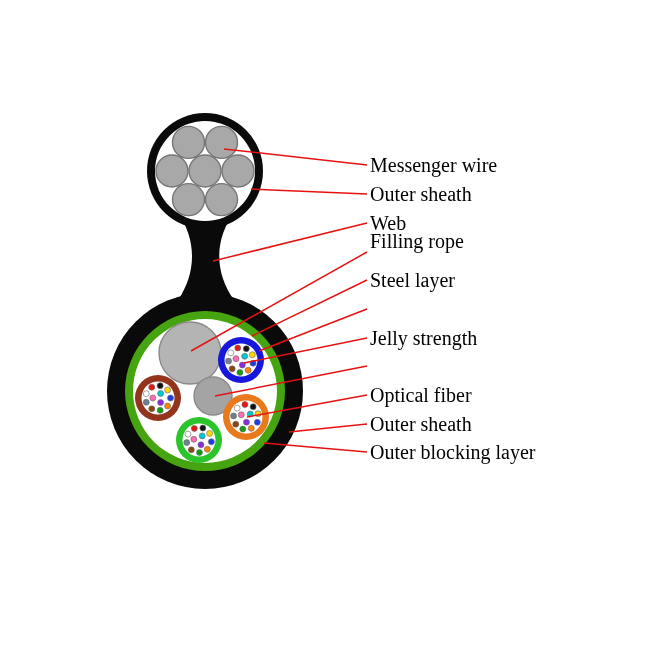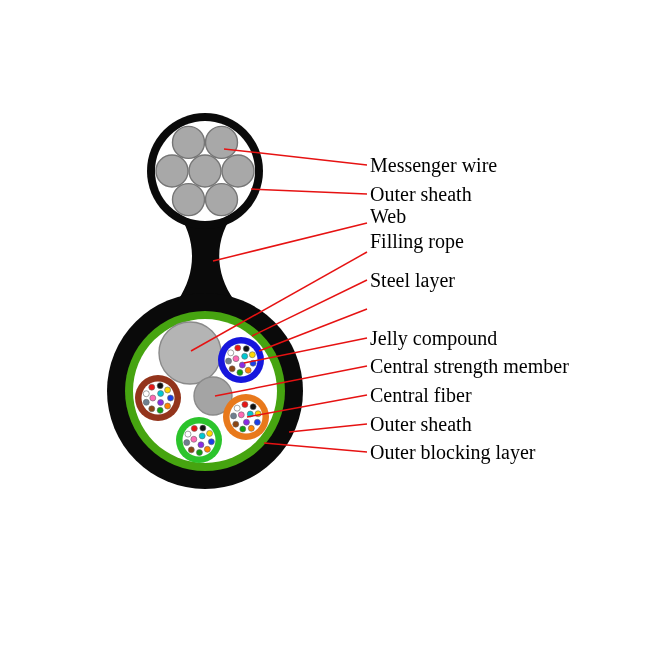--- a/index.html
+++ b/index.html
@@ -128,21 +128,20 @@
       <line x1="367" y1="338" x2="244" y2="363"></line>
       <line x1="367" y1="366" x2="215" y2="396"></line>
       <line x1="367" y1="395" x2="247" y2="417"></line>
       <line x1="367" y1="424" x2="289" y2="432"></line>
       <line x1="367" y1="452" x2="264" y2="443"></line>
     </g>
   </svg>
 
   <div class="label" style="top:153px">Messenger wire</div>
   <div class="label" style="top:182px">Outer sheath</div>
-  <div class="label" style="top:204px">Web</div>
+  <div class="label" style="top:211px">Web</div>
   <div class="label" style="top:229px">Filling rope</div>
   <div class="label" style="top:268px">Steel layer</div>
-  <div class="label" style="top:326px">Jelly compound</div>
-  <div class="label" style="top:354px">Central strength member</div>
-  <div class="label" style="top:383px">Central fiber</div>
+  <div class="label" style="top:326px">Jelly strength</div>
+  <div class="label" style="top:383px">Optical fiber</div>
   <div class="label" style="top:412px">Outer sheath</div>
   <div class="label" style="top:440px">Outer blocking layer</div>
 </div>
 
 </body></html>

